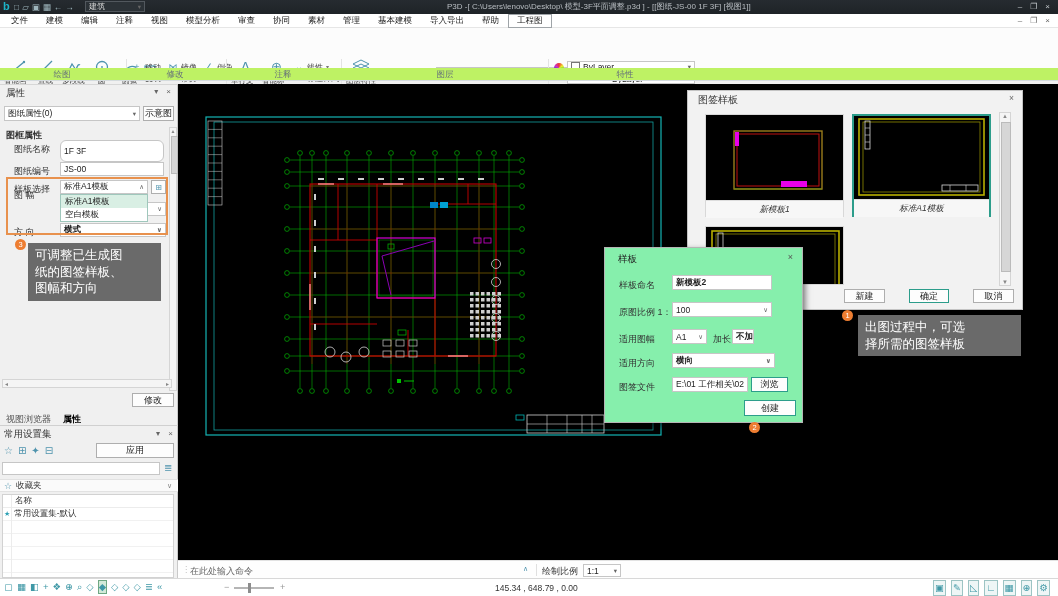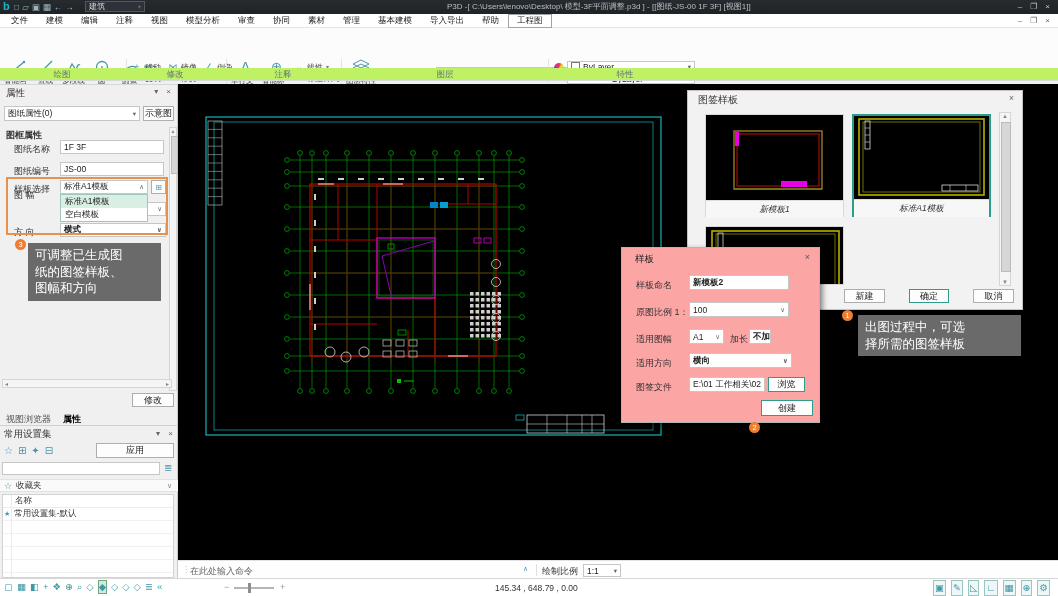--- a/index.html
+++ b/index.html
@@ -49,21 +49,21 @@
   
   .canvas{left:178px;top:84px;width:880px;height:476px;background:#000;}
   
   .tpanel{left:687px;top:90px;width:336px;height:220px;background:#f2f2f2;border:1px solid #c4c4c4;box-shadow:2px 2px 4px rgba(0,0,0,.5);z-index:20;}
   .tcard{background:#fff;border:1px solid #d8d8d8;font-style:italic;}
   .timg{background:#000;overflow:hidden;position:relative;}
   .tlabel{height:17px;background:#f7f7f7;border-top:1px solid #ddd;display:flex;align-items:center;justify-content:center;font-size:8.5px;color:#333;}
   .sbar{background:#f5f5f5;border:1px solid #d5d5d5;}
   .sthumb{background:#d6d6d6;border:1px solid #bbb;}
   
-  .dialog{left:604px;top:247px;width:199px;height:176px;background:#fca5a5;border:1px solid #b5b5b5;box-shadow:2px 3px 6px rgba(0,0,0,.55);z-index:30;margin-left:17px;}
+  .dialog{left:604px;top:247px;width:199px;height:176px;background:#86efac;border:1px solid #b5b5b5;box-shadow:2px 3px 6px rgba(0,0,0,.55);z-index:30;}
   .dlabel{font-size:9px;color:#333;}
   
   .co-box{background:#6a6a6a;color:#fff;font-size:12.5px;line-height:1.32;padding:4px 7px;z-index:40;}
   .co-num{width:11px;height:11px;border-radius:50%;background:#ed7d31;color:#fff;font-size:7.5px;display:flex;align-items:center;justify-content:center;z-index:41;}
   
   .cmdbar{left:178px;top:560px;width:880px;height:18px;background:#fefefe;border-top:1px solid #e2e2e2;}
   .statusbar{left:0;top:578px;width:1058px;height:18px;background:#fff;border-top:1px solid #d8d8d8;}
   .sico{color:#3f98a6;font-size:9.5px;line-height:14px;}
   .sico.active{background:#d3ead9;border:1px solid #6fa883;line-height:12px;}
   .sbox{border:1px solid #9cc4c4;background:#eef6f6;padding:0 1px;}
@@ -577,21 +577,21 @@
         <span class="carr">▾</span>
     </div>
     <div class="abs btn" style="left:143px;top:21px;width:31px;height:15px;">示意图</div>
 
     <div class="abs sbar" style="left:169px;top:42px;width:8px;height:264px;">
       <div style="font-size:5px;color:#888;text-align:center;">▲</div>
       <div class="sthumb" style="position:absolute;left:1px;top:8px;width:5px;height:36px;"></div>
     </div>
     <div class="abs seclbl" style="left:6px;top:44px;">图框属性</div>
     <div class="abs flabel" style="left:14px;top:58px;">图纸名称</div>
-    <div class="abs ib" style="left:60px;top:55px;width:104px;height:14px;">1F 3F</div>
+    <div class="abs ib" style="left:60px;top:55px;width:104px;height:22px;border-radius:6px;">1F 3F</div>
     <div class="abs flabel" style="left:14px;top:80px;">图纸编号</div>
     <div class="abs ib" style="left:60px;top:77px;width:104px;height:14px;">JS-00</div>
     <div class="abs orange-box" style="left:6px;top:92px;width:162px;height:58px;"></div>
     <div class="abs flabel" style="left:14px;top:98px;">样板选择</div>
     <div class="abs ib" style="left:60px;top:95px;width:88px;height:14px;z-index:6;">
       <span>标准A1模板</span>
         <span class="carr">∧</span>
     </div>
     <div class="abs btn" style="left:151px;top:95px;width:15px;height:14px;font-size:8px;color:#4e93ad;z-index:6;">⊞</div>
     <div class="abs flabel" style="left:14px;top:104px;">图 幅</div>

